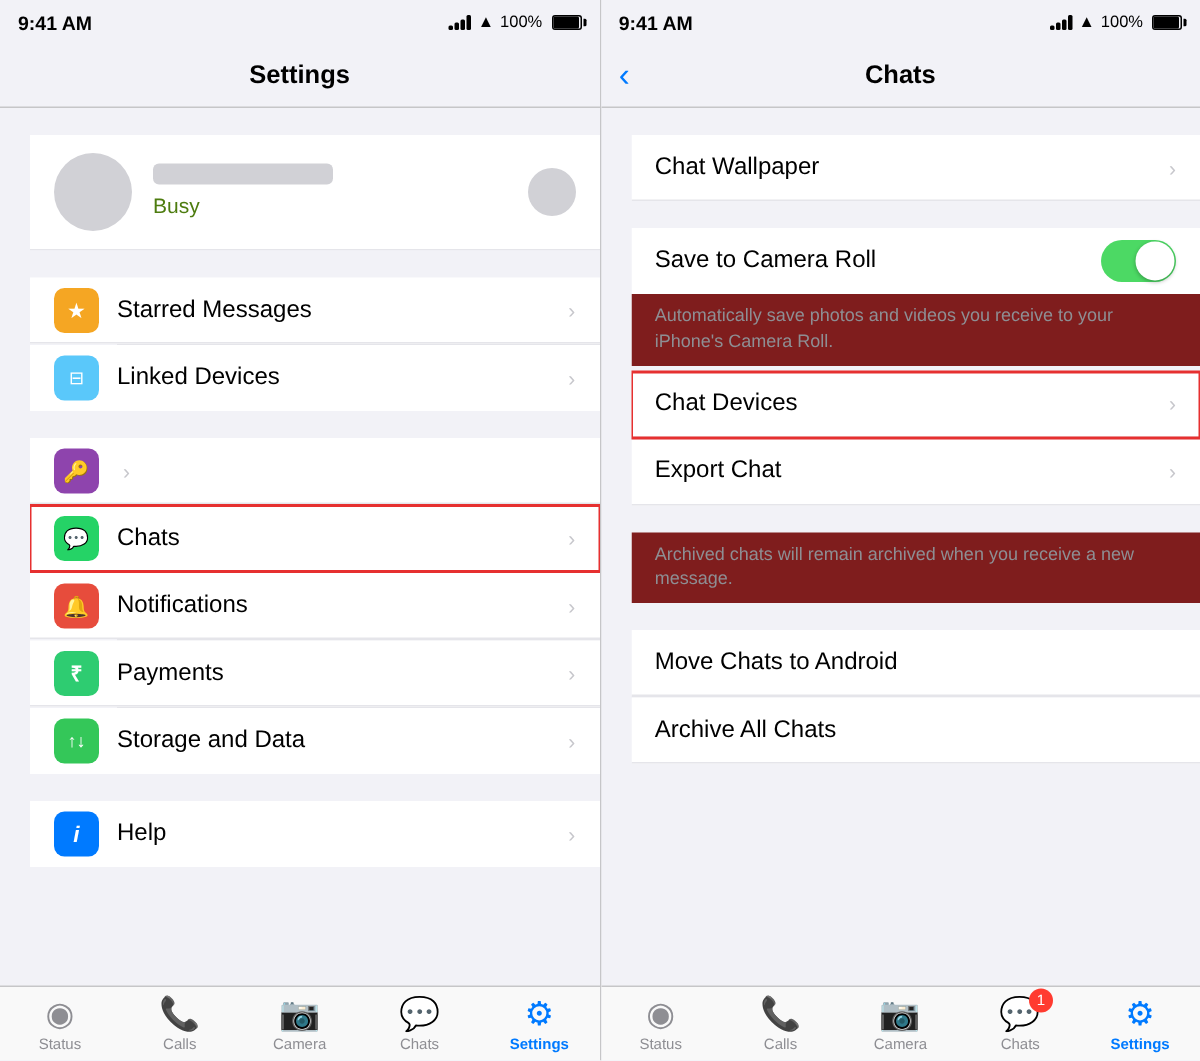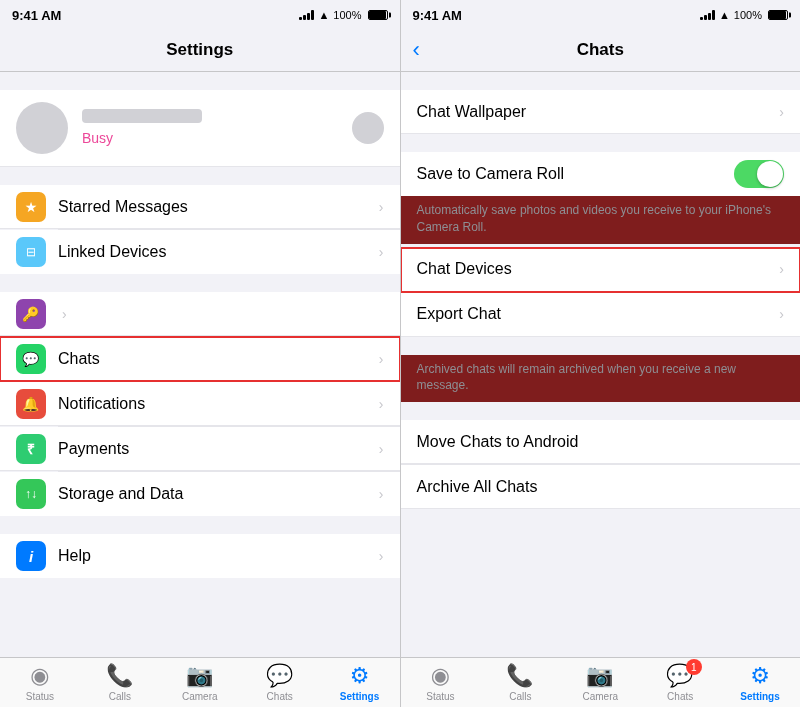--- a/index.html
+++ b/index.html
@@ -31,21 +31,21 @@
     .list-item { background: #fff; display: flex; align-items: center; padding: 0 16px; min-height: 44px; border-bottom: 1px solid #e5e5ea; position: relative; }
     .list-item:last-child { border-bottom: none; }
     .list-item .icon-wrap { width: 30px; height: 30px; border-radius: 7px; display: flex; align-items: center; justify-content: center; margin-right: 12px; flex-shrink: 0; }
     .list-item .item-text { flex: 1; font-size: 16px; color: #000; }
     .list-item .chevron { color: #c7c7cc; font-size: 14px; margin-left: 4px; }
 
     
     .profile-section { background: #fff; display: flex; align-items: center; padding: 12px 16px; border-bottom: 1px solid #e5e5ea; }
     .avatar { width: 52px; height: 52px; border-radius: 50%; background: #d1d1d6; margin-right: 14px; flex-shrink: 0; }
     .profile-name { width: 120px; height: 14px; background: #d1d1d6; border-radius: 4px; margin-bottom: 6px; }
-    .profile-status { font-size: 14px; color: #ec4899; }
+    .profile-status { font-size: 14px; color: #4d7c0f; }
     .profile-arrow { width: 32px; height: 32px; border-radius: 50%; background: #d1d1d6; margin-left: auto; }
 
     
     .highlighted { outline: 2px solid #e63030; outline-offset: -1px; z-index: 2; }
 
     
     .toggle { width: 50px; height: 28px; border-radius: 14px; background: #4cd964; position: relative; flex-shrink: 0; }
     .toggle-knob { width: 26px; height: 26px; border-radius: 50%; background: #fff; position: absolute; top: 1px; right: 1px; box-shadow: 0 1px 3px rgba(0,0,0,0.3); }
 
     
@@ -57,21 +57,21 @@
     
     .tab-bar { display: flex; height: 50px; background: rgba(249,249,249,0.94); border-top: 1px solid #c6c6c8; position: absolute; bottom: 0; left: 0; right: 0; }
     .tab-item { flex: 1; display: flex; flex-direction: column; align-items: center; justify-content: center; gap: 2px; cursor: pointer; }
     .tab-icon { font-size: 22px; color: #8e8e93; position: relative; }
     .tab-icon.active { color: #007aff; }
     .tab-label { font-size: 10px; color: #8e8e93; }
     .tab-label.active { color: #007aff; }
     .tab-badge { position: absolute; top: -4px; right: -8px; background: #ff3b30; color: #fff; border-radius: 8px; min-width: 16px; height: 16px; font-size: 10px; display: flex; align-items: center; justify-content: center; padding: 0 3px; }
 
     
-    .scroll-area { flex: 1; overflow-y: auto; overflow-x: hidden; padding-bottom: 34px; }
+    .scroll-area { flex: 1; overflow-y: auto; overflow-x: hidden; padding-bottom: 34px; margin-left: 20px; }
     .scroll-area::-webkit-scrollbar { display: none; }
 
     .divider { height: 1px; background: #e5e5ea; margin-left: 58px; }
     .divider-full { height: 1px; background: #e5e5ea; }
   </style>
 </head>
 <body>
 
 <div class="panel">
 

